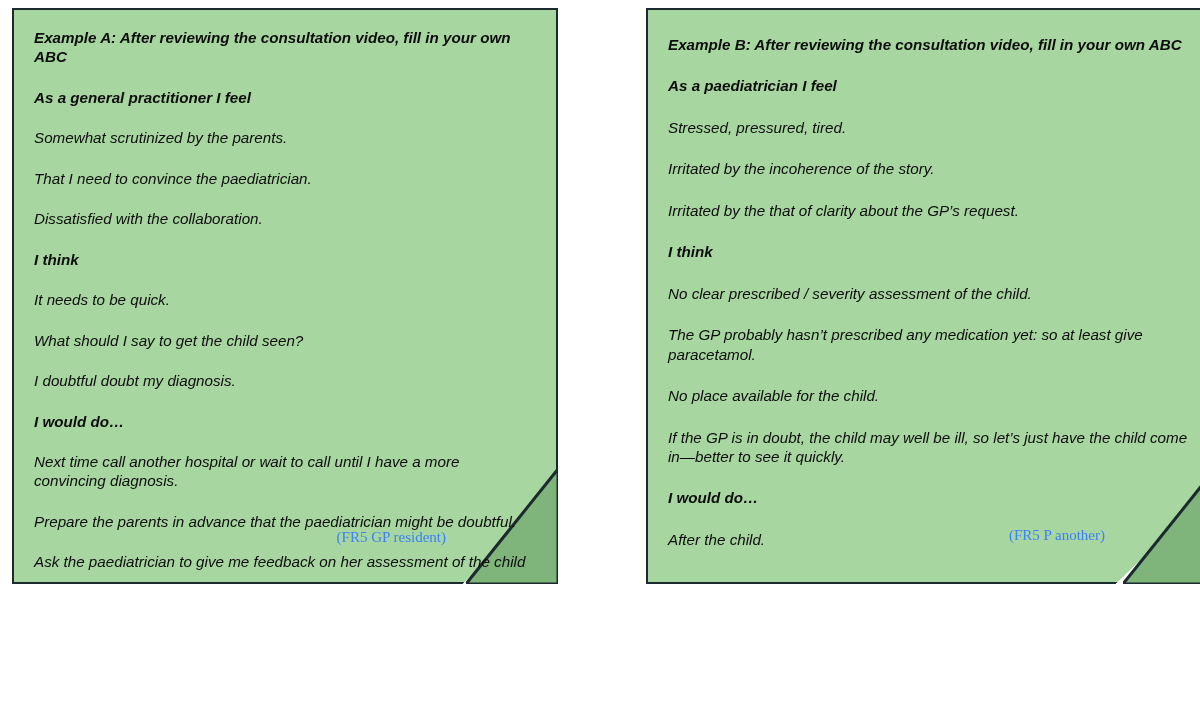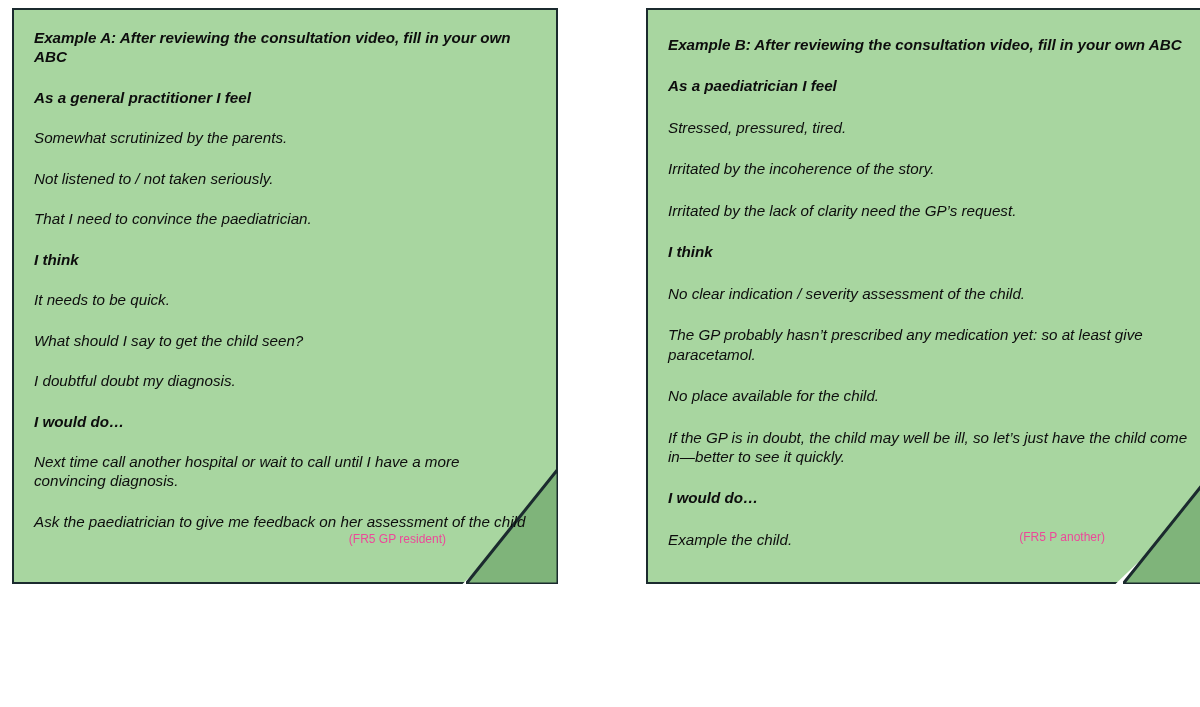--- a/index.html
+++ b/index.html
@@ -82,24 +82,25 @@
   }
   .card-b .content {
     padding-top: 27px;
     padding-left: 22px;
     padding-right: 26px;
   }
   .attribution {
     position: absolute;
     right: 112px;
     bottom: 38px;
-    font-size: 12px;
+    font-size: 15px;
     font-style: normal;
-    color: #ec4899;
+    color: #3b82f6;
     white-space: nowrap;
+    font-family: Liberation Serif, serif;
   }
   .card-b .attribution {
     right: 110px;
     bottom: 40px;
   }
 </style>
 </head>
 <body>
 
 <div class="page">
@@ -109,51 +110,52 @@
     <div class="fold"></div>
     <div class="fold-edge">
       <svg width="92" height="115" viewBox="0 0 92 115" xmlns="http://www.w3.org/2000/svg">
         <polygon points="92,0 92,115 0,115" fill="#7fb47a" stroke="#1b2a2e" stroke-width="3"></polygon>
       </svg>
     </div>
     <div class="content">
       <p class="line bold">Example A: After reviewing the consultation video, fill in your own ABC</p>
       <p class="line bold">As a general practitioner I feel</p>
       <p class="line">Somewhat scrutinized by the parents.</p>
-      <p class="line">Not listened to / not taken seriously.</p>
       <p class="line">That I need to convince the paediatrician.</p>
+      <p class="line">Dissatisfied with the collaboration.</p>
       <p class="line bold">I think</p>
       <p class="line">It needs to be quick.</p>
       <p class="line">What should I say to get the child seen?</p>
       <p class="line">I doubtful doubt my diagnosis.</p>
       <p class="line bold">I would do…</p>
       <p class="line wrap">Next time call another hospital or wait to call until I have a more convincing diagnosis.</p>
+      <p class="line wrap">Prepare the parents in advance that the paediatrician might be doubtful.</p>
       <p class="line wrap">Ask the paediatrician to give me feedback on her assessment of the child</p>
     </div>
     <div class="attribution">(FR5 GP resident)</div>
   </div>
 
   <div class="card card-b">
     <div class="note"></div>
     <div class="fold"></div>
     <div class="fold-edge">
       <svg width="92" height="115" viewBox="0 0 92 115" xmlns="http://www.w3.org/2000/svg">
         <polygon points="92,0 92,115 0,115" fill="#7fb47a" stroke="#1b2a2e" stroke-width="3"></polygon>
       </svg>
     </div>
     <div class="content">
       <p class="line bold">Example B: After reviewing the consultation video, fill in your own ABC</p>
       <p class="line bold">As a paediatrician I feel</p>
       <p class="line">Stressed, pressured, tired.</p>
       <p class="line">Irritated by the incoherence of the story.</p>
-      <p class="line">Irritated by the lack of clarity need the GP’s request.</p>
+      <p class="line">Irritated by the that of clarity about the GP’s request.</p>
       <p class="line bold"> I think</p>
-      <p class="line">No clear indication / severity assessment of the child.</p>
+      <p class="line">No clear prescribed / severity assessment of the child.</p>
       <p class="line wrap">The GP probably hasn’t prescribed any medication yet: so at least give paracetamol.</p>
       <p class="line">No place available for the child.</p>
       <p class="line wrap">If the GP is in doubt, the child may well be ill, so let’s just have the child come in—better to see it quickly.</p>
       <p class="line bold">I would do…</p>
-      <p class="line">Example the child.</p>
+      <p class="line">After the child.</p>
     </div>
     <div class="attribution">(FR5 P another)</div>
   </div>
 
 </div>
 
 </body></html>

